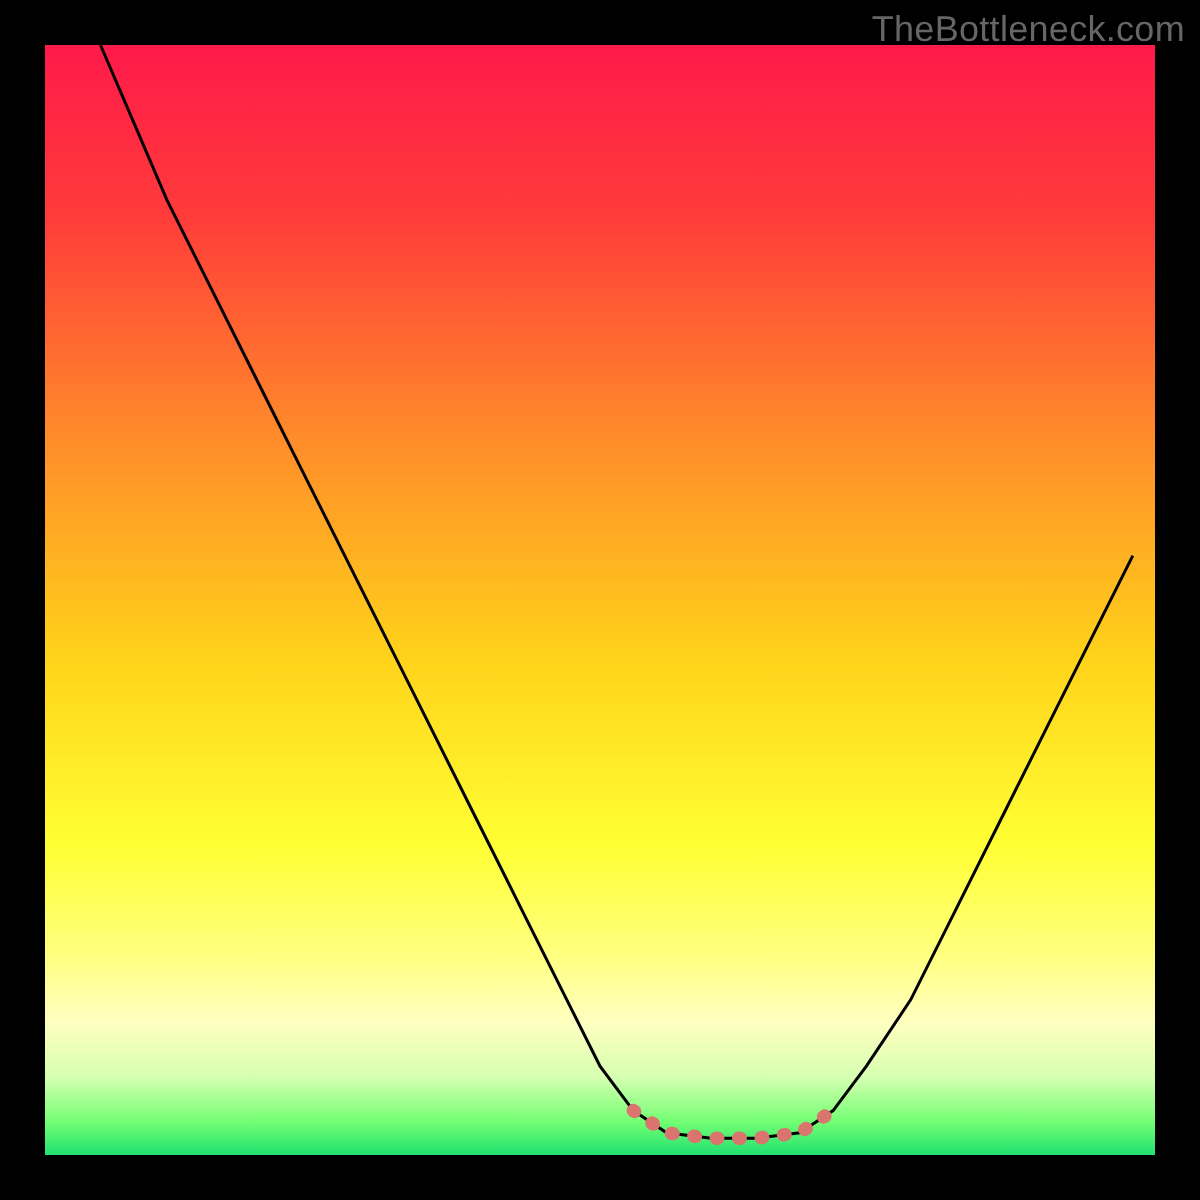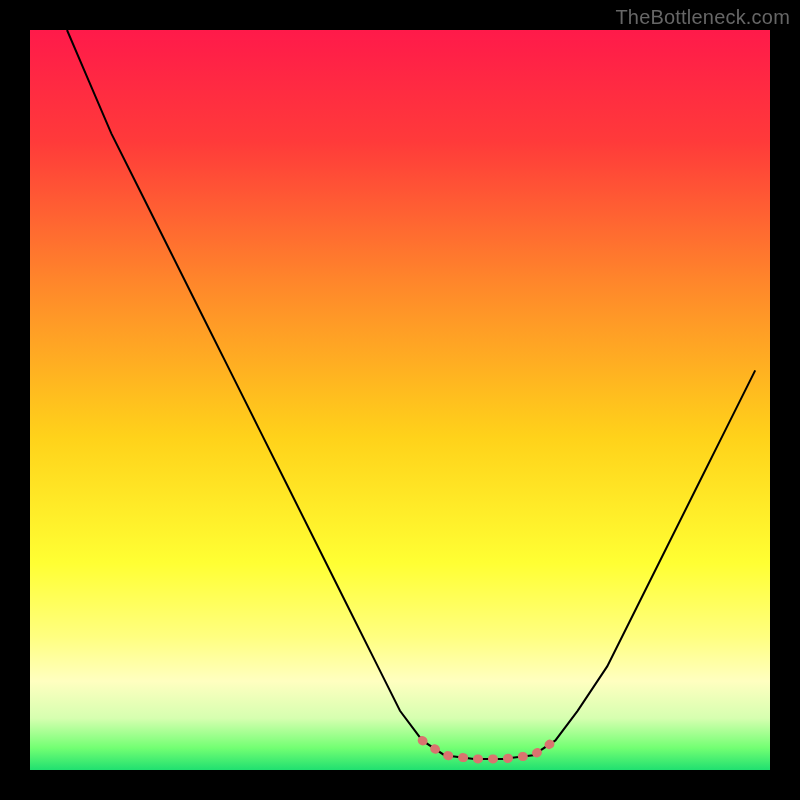--- a/index.html
+++ b/index.html
@@ -11,21 +11,21 @@
   .chart-container {
     position: relative;
     width: 800px;
     height: 800px;
   }
   .watermark {
     position: absolute;
     top: 6px;
     right: 10px;
     color: #666;
-    font-size: 20px;
+    font-size: 24px;
     font-family: Arial, sans-serif;
     letter-spacing: 0.2px;
   }
   svg {
     display: block;
   }
 </style>
 </head>
 <body>
 

